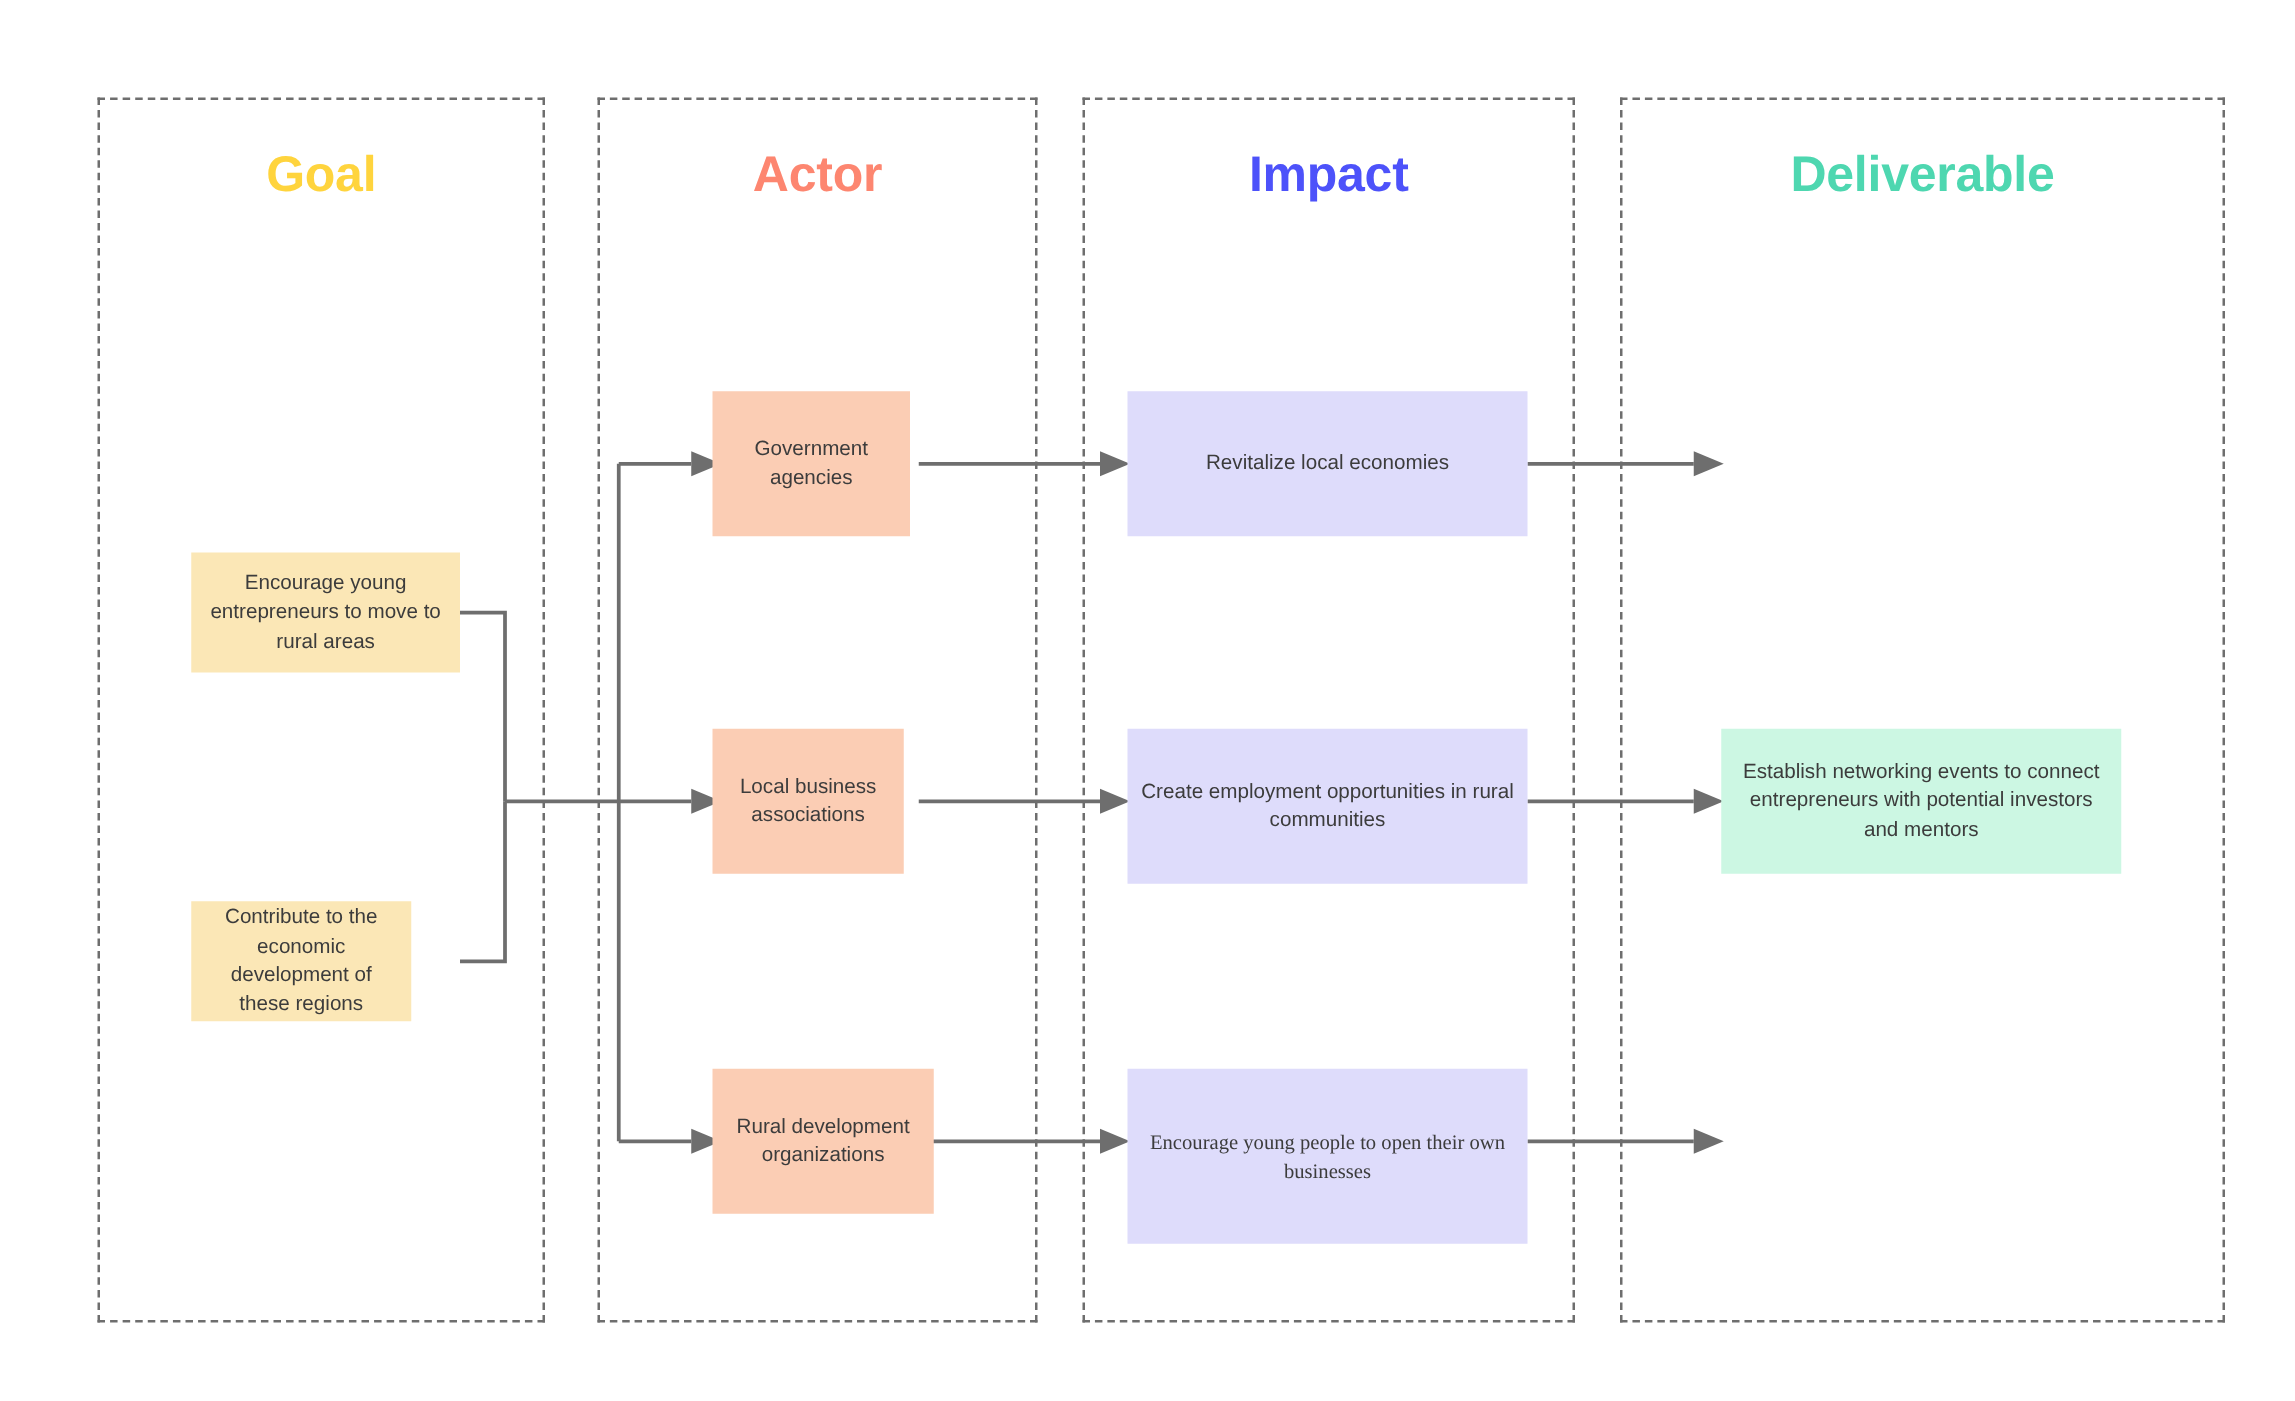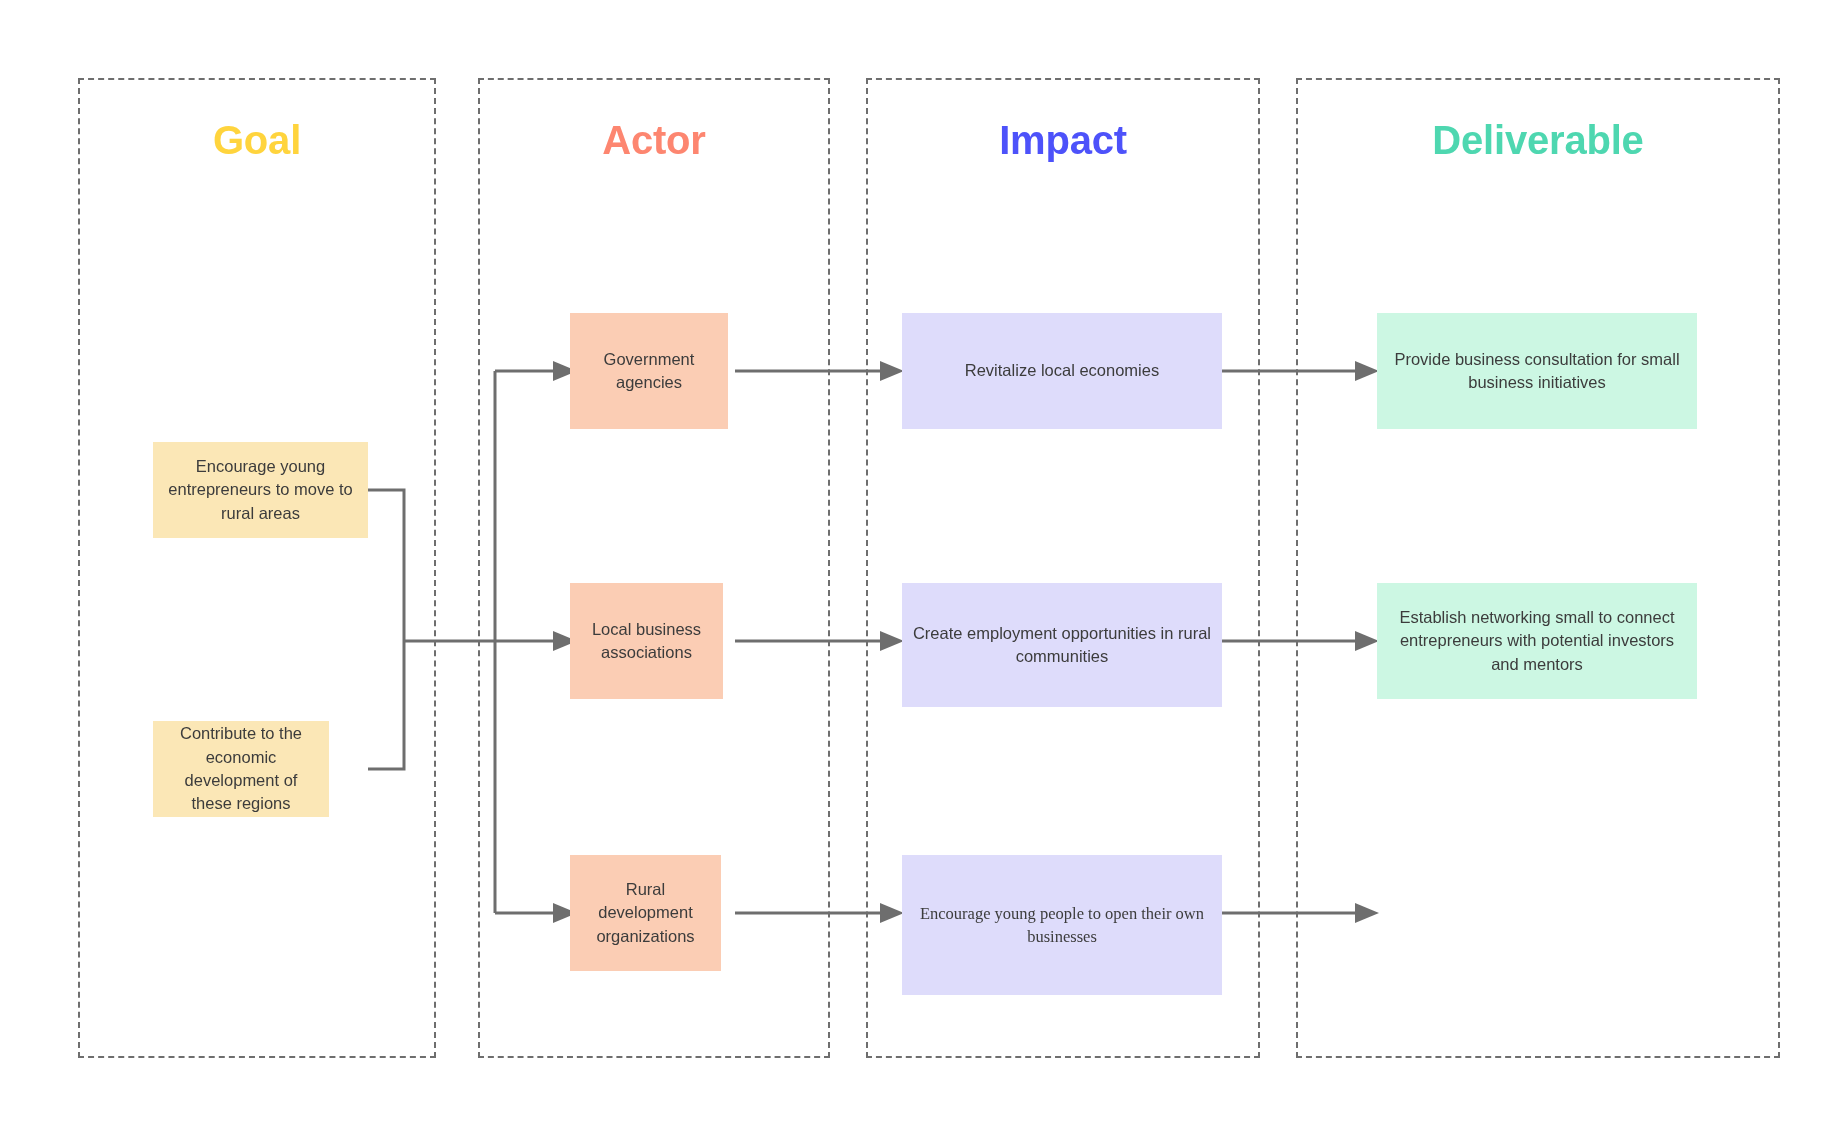--- a/index.html
+++ b/index.html
@@ -147,38 +147,35 @@
   </div>
 
   <div class="node node-actor" style="left:570px; top:313px; width:158px; height:116px;">
     <span>Government agencies</span>
   </div>
 
   <div class="node node-actor" style="left:570px; top:583px; width:153px; height:116px;">
     <span>Local business associations</span>
   </div>
 
-  <div class="node node-actor" style="left:570px; top:855px; width:151px; height:116px;">
+  <div class="node node-actor" style="left:570px; top:855px; width:177px; height:116px;">
     <span>Rural development organizations</span>
   </div>
 
   <div class="node node-impact" style="left:902px; top:313px; width:320px; height:116px;">
     <span>Revitalize local economies</span>
   </div>
 
   <div class="node node-impact" style="left:902px; top:583px; width:320px; height:124px;">
     <span>Create employment opportunities in rural communities</span>
   </div>
 
   <div class="node node-impact" style="left:902px; top:855px; width:320px; height:140px;font-family:Liberation Serif, serif;">
     <span>Encourage young people to open their own businesses</span>
   </div>
 
-  <div class="node node-deliverable" style="left:1377px; top:313px; width:320px; height:116px;">
-    <span>Provide business consultation for small business initiatives</span>
-  </div>
 
   <div class="node node-deliverable" style="left:1377px; top:583px; width:320px; height:116px;">
-    <span>Establish networking small to connect entrepreneurs with potential investors and mentors</span>
+    <span>Establish networking events to connect entrepreneurs with potential investors and mentors</span>
   </div>
 
 
 </div>
 
 </body></html>

